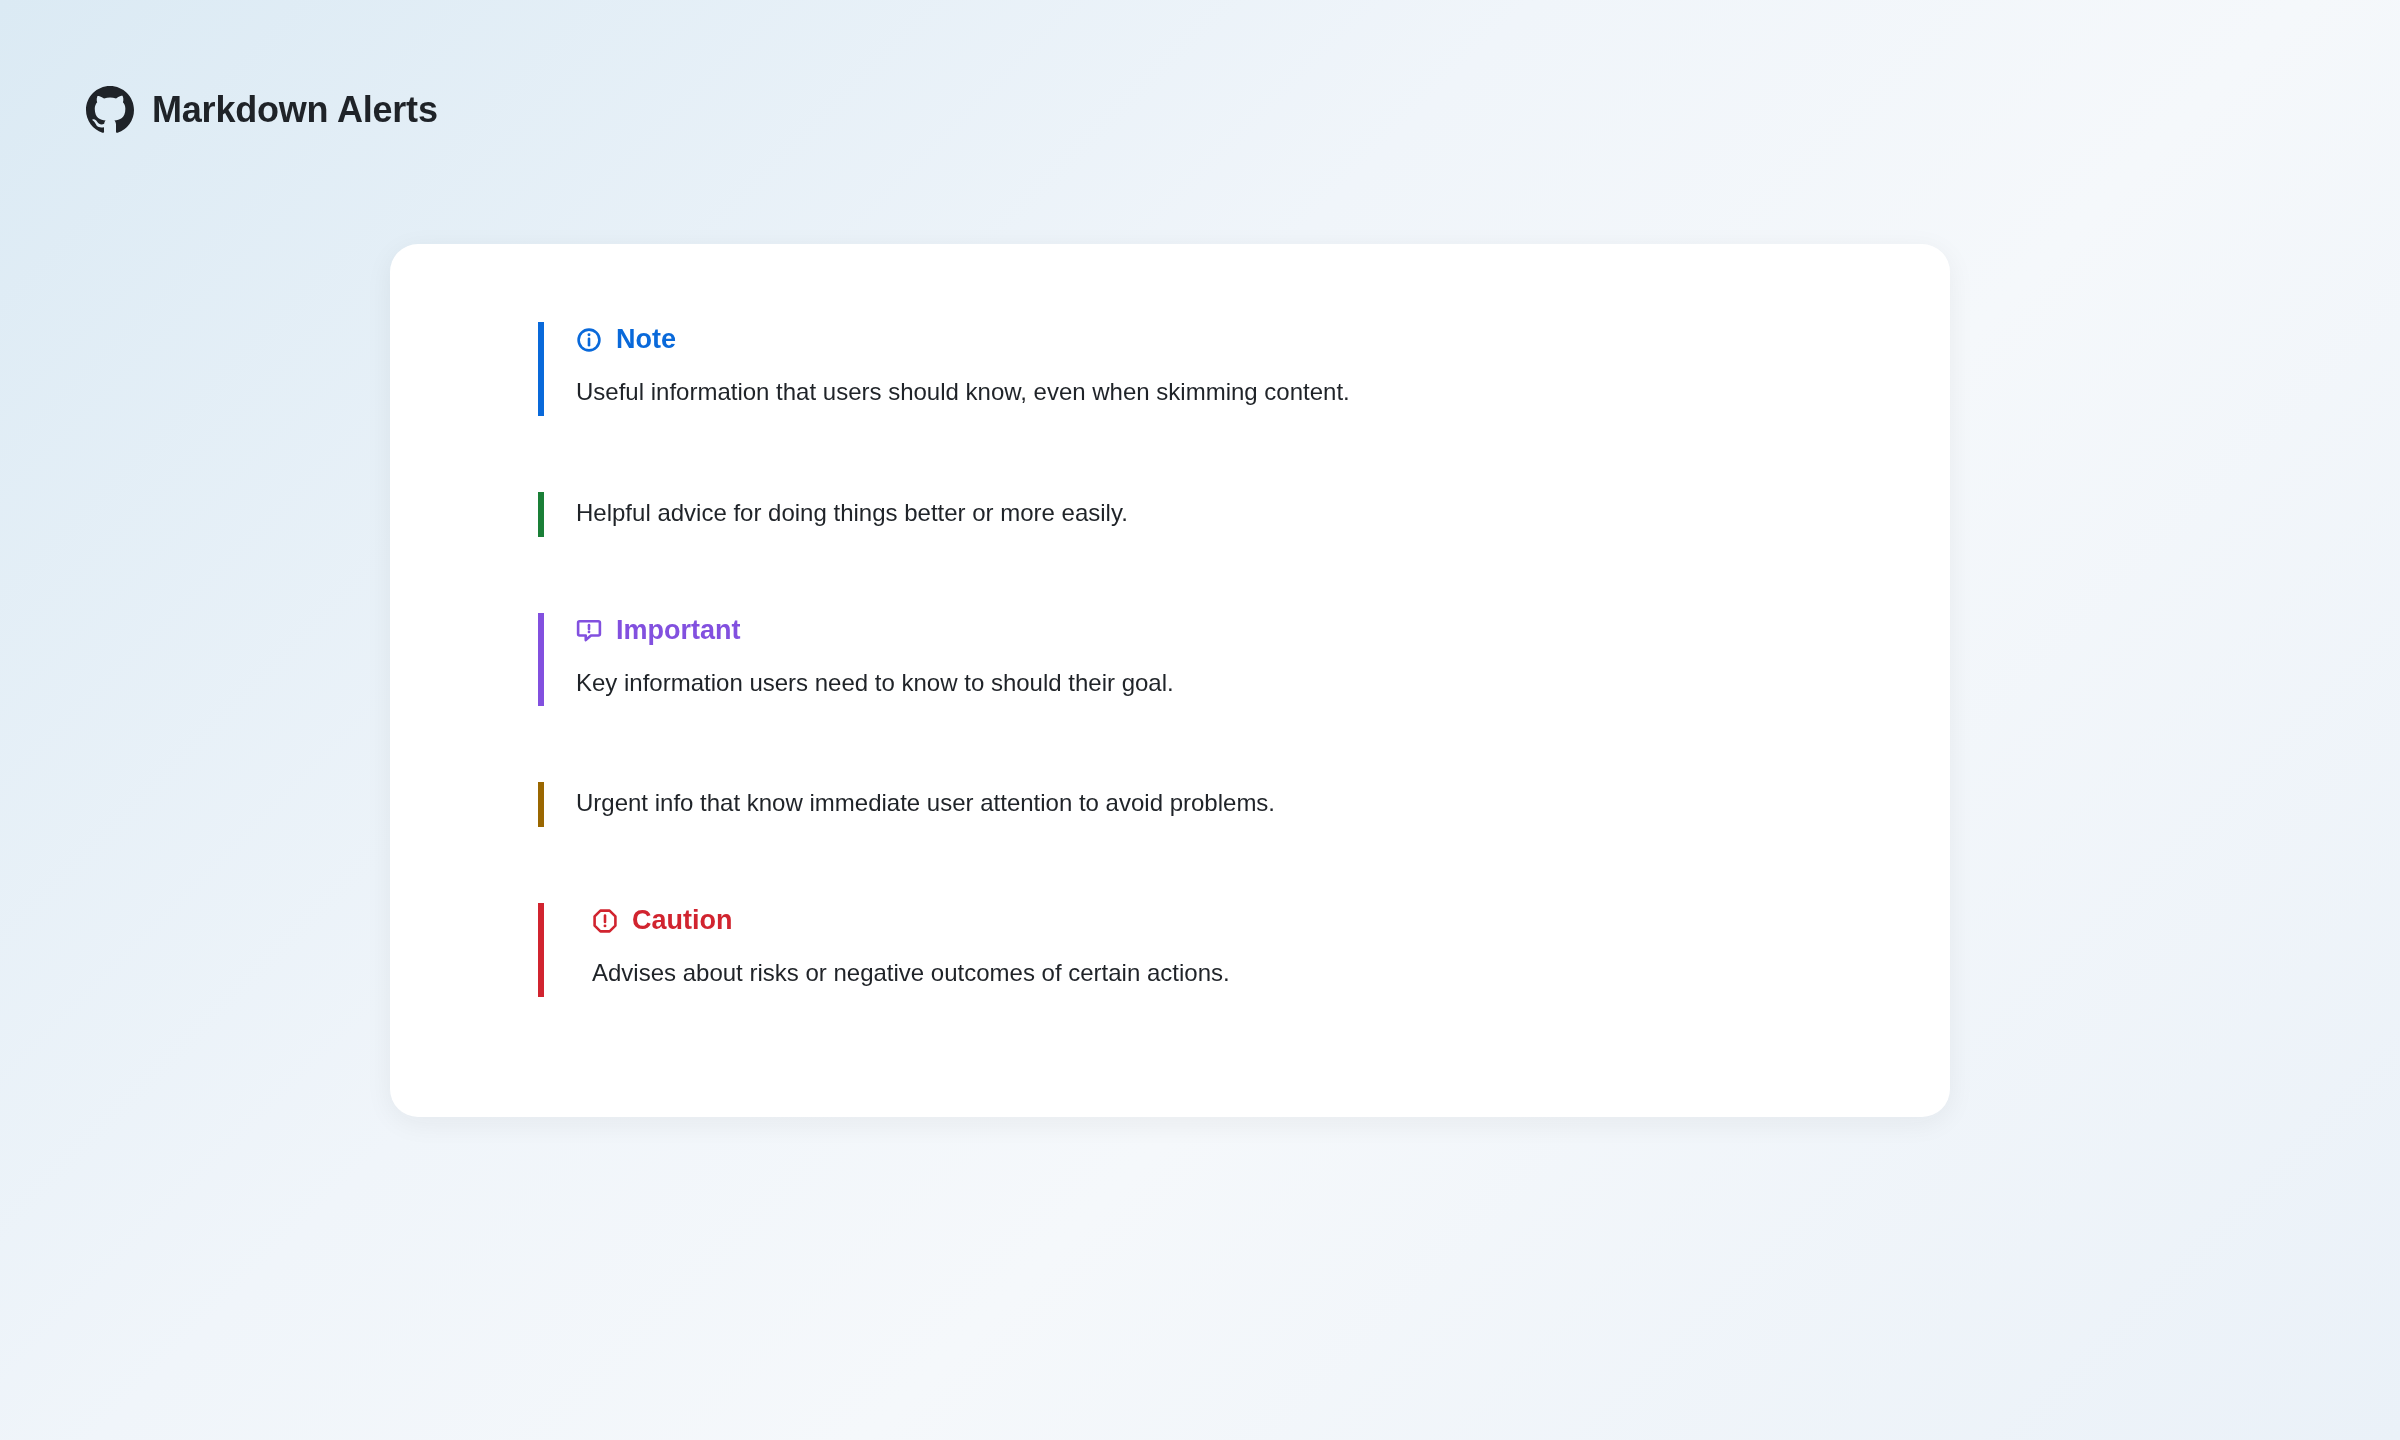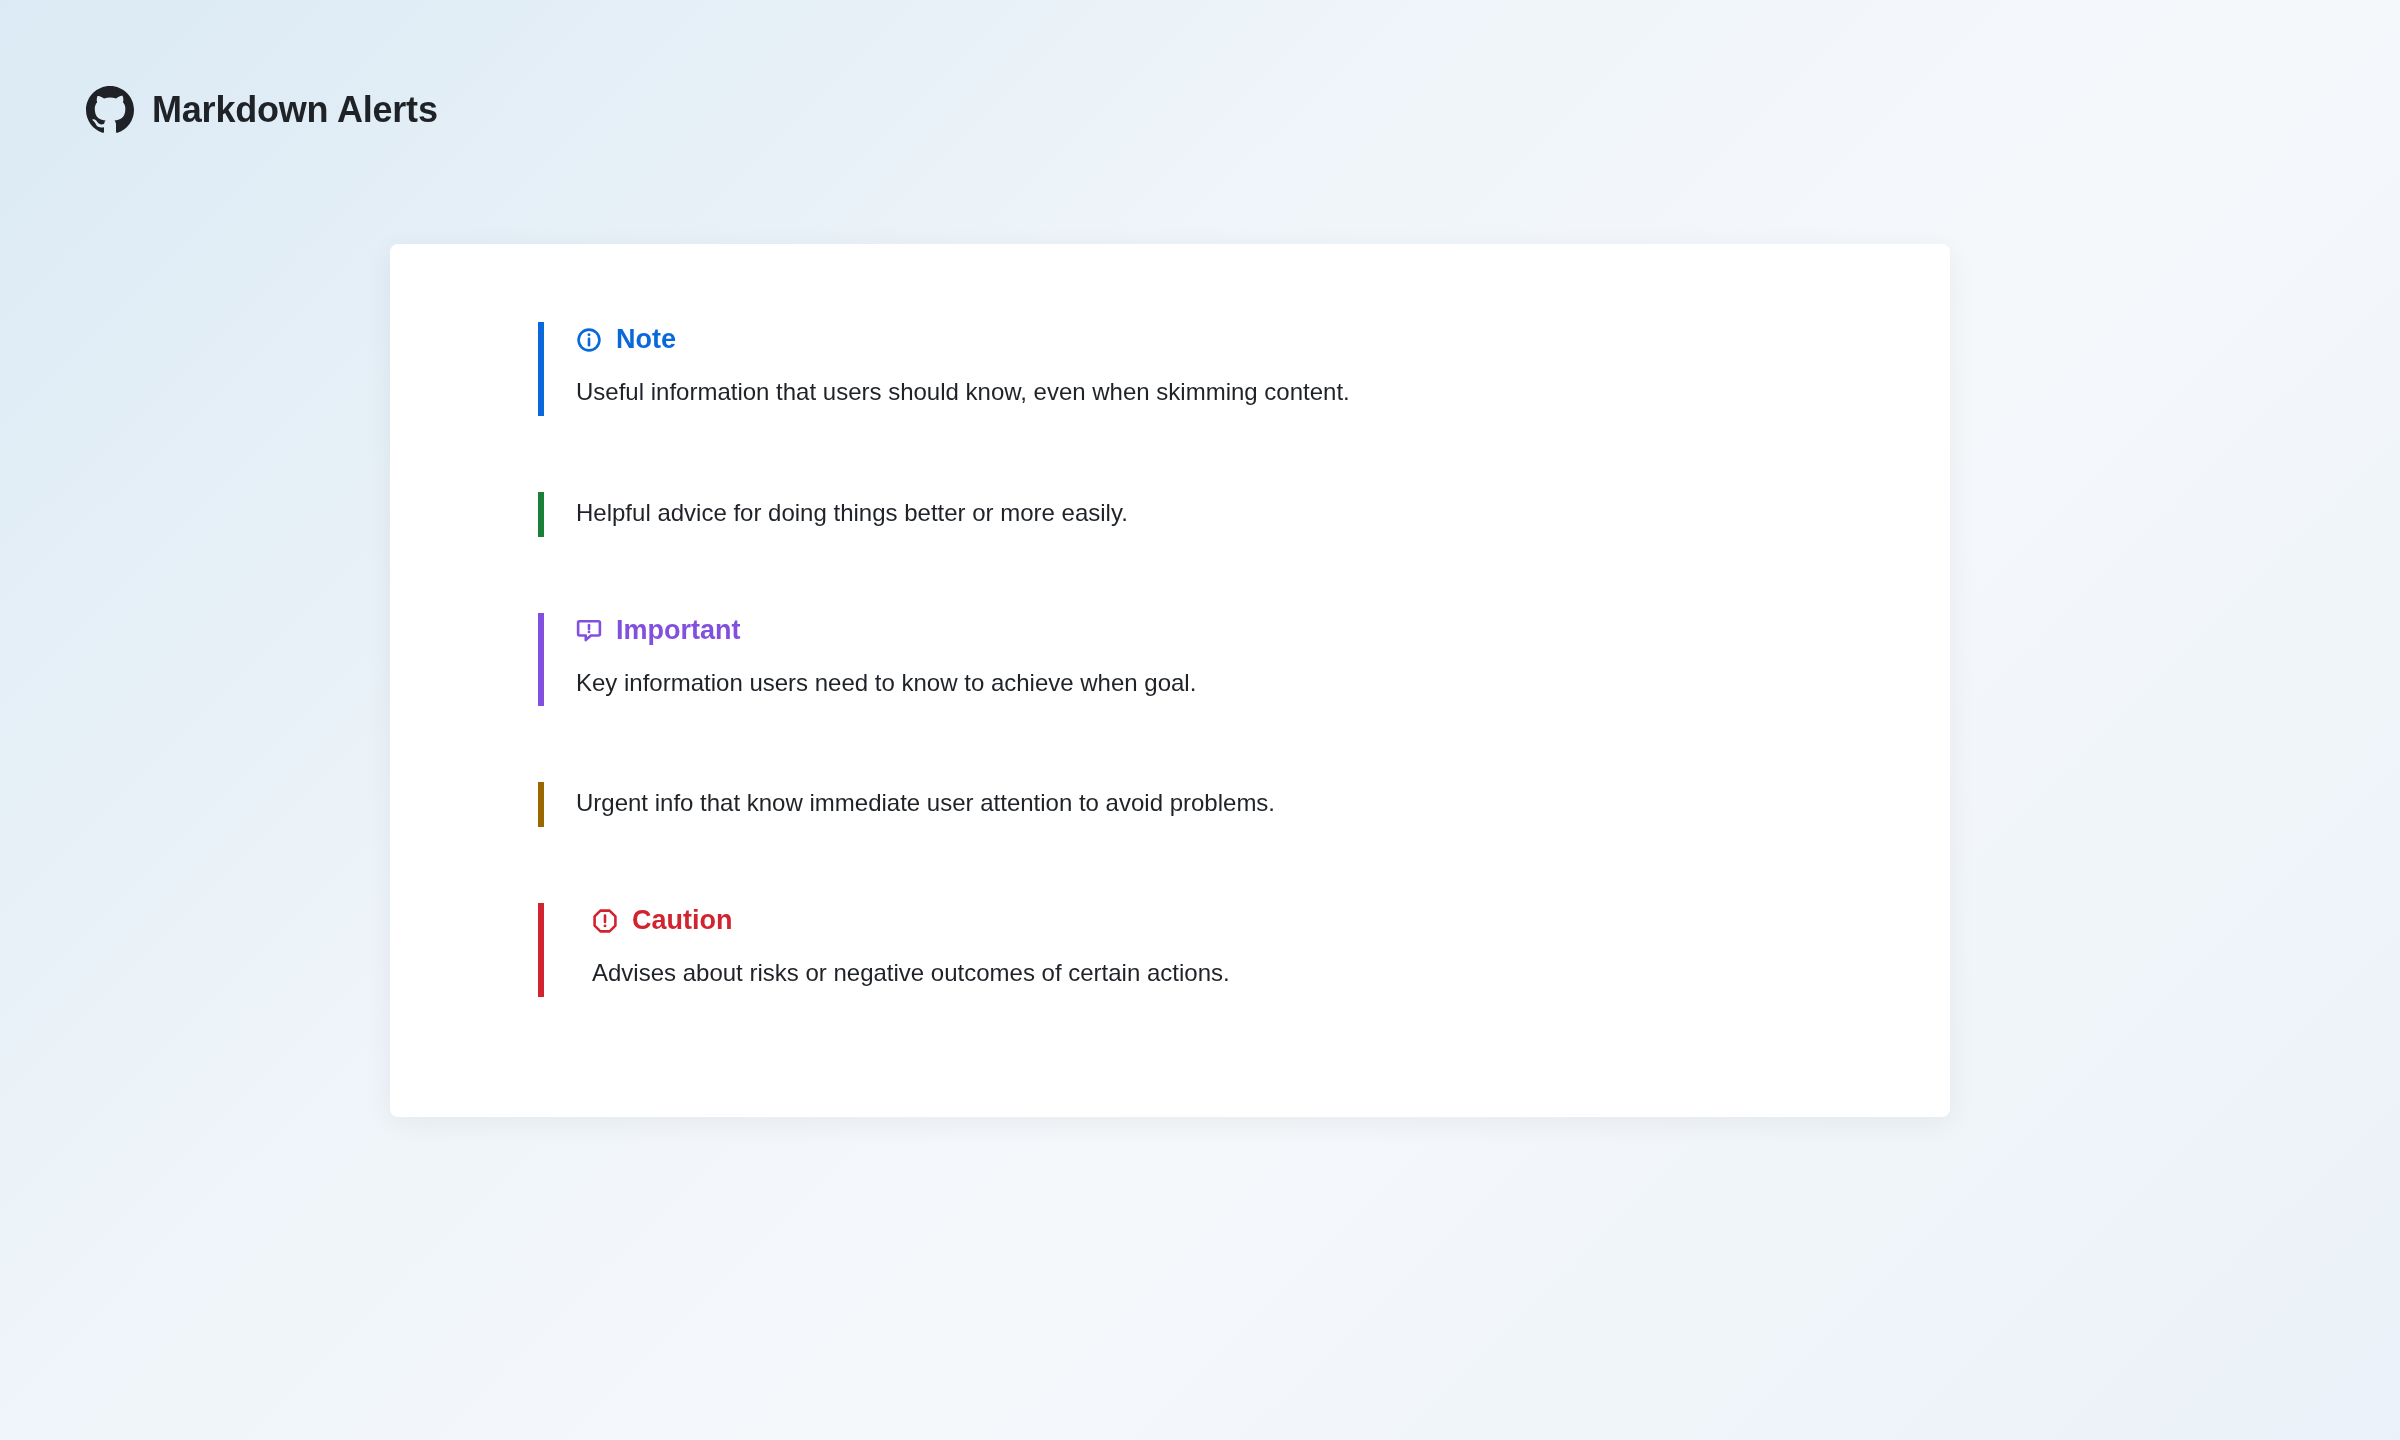--- a/index.html
+++ b/index.html
@@ -24,21 +24,21 @@
     font-weight: 700;
     color: #1f2328;
     letter-spacing: -0.2px;
   }
   .card {
     position: absolute;
     top: 244px;
     left: 390px;
     width: 1560px;
     background: #ffffff;
-    border-radius: 8px;
+    border-radius: 28px;
     box-shadow: 0 6px 28px rgba(31,35,40,0.06);
     padding: 78px 148px 120px 148px;
   }
   .alert {
     border-left: 6px solid;
     padding: 4px 0 6px 32px;
     margin: 0 0 76px 0;
   }
   .alert:last-child { margin-bottom: 0; padding-left: 48px; }
   .alert-head {
@@ -95,21 +95,21 @@
     <div class="alert-head">
       <span>
         <svg viewBox="0 0 16 16" fill="none" stroke-width="1.6" stroke-linecap="round" stroke-linejoin="round" stroke="#8250df">
           <path d="M2.2 2.6h11.6c.5 0 .9.4.9.9v7c0 .5-.4.9-.9.9H9.2L6 14.2v-2.8H2.2c-.5 0-.9-.4-.9-.9v-7c0-.5.4-.9.9-.9z"></path>
           <line x1="8" y1="5" x2="8" y2="7.4"></line>
           <circle cx="8" cy="9.2" r="0.85" stroke="none" fill="#8250df"></circle>
         </svg>
       </span>
       <span class="alert-title" style="color:#8250df">Important</span>
     </div>
-    <div class="alert-body">Key information users need to know to achieve when goal.</div>
+    <div class="alert-body">Key information users need to know to should their goal.</div>
   </div>
 
   <div class="alert" style="border-left-color:#9a6700">
     <div class="alert-body">Urgent info that know immediate user attention to avoid problems.</div>
   </div>
 
   <div class="alert" style="border-left-color:#d1242f">
     <div class="alert-head">
       <span>
         <svg viewBox="0 0 16 16" fill="none" stroke-width="1.6" stroke-linecap="round" stroke-linejoin="round" stroke="#d1242f">

